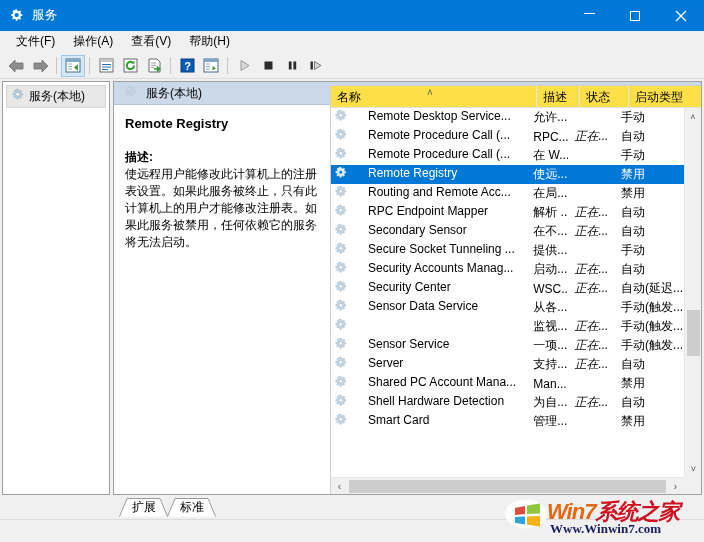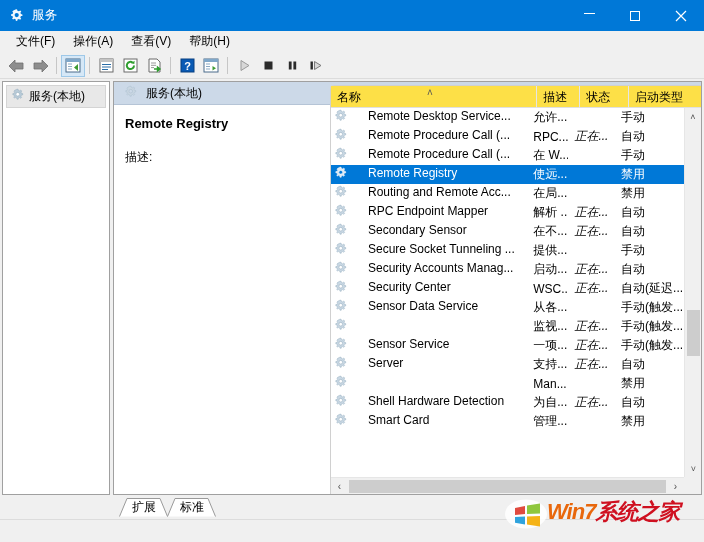--- a/index.html
+++ b/index.html
@@ -68,21 +68,21 @@
     display:flex; align-items:center; padding-left:10px; gap:8px;
     font-size:12px; color:#000;
   }
 
   
   .detail {
     position:absolute; left:0; top:24px; width:215px; bottom:0;
     background:#ffffff; padding:10px 8px 0 11px; overflow:hidden;
   }
   .detail-title { font-weight:bold; font-size:13px; color:#000; margin-bottom:18px; }
-  .detail-label { font-size:12px; color:#000; line-height:17px; }
+  .detail-label { font-size:12px; color:#000; line-height:17px;font-weight:bold; }
   .detail-body { font-size:12px; color:#000; line-height:17px; }
 
   
   .listwrap {
     position:absolute; left:216px; top:3px; right:0; bottom:0;
     background:#ffffff; border-left:1px solid #d0d0d0;
     border-top:1px solid #d0d0d0;
     border-top-left-radius:4px;
   }
   .lheader {
@@ -288,20 +288,21 @@
             <path d="M6.5 1.5 L8 1.2 L8.4 2.7 a3.6 3.6 0 0 1 1.5 .6 L11.2 2.4 L12.3 3.4 L11.4 4.7 a3.6 3.6 0 0 1 .5 1.4 L13.4 6.4 L13.4 7.9 L11.9 8.1 a3.6 3.6 0 0 1 -.6 1.4 L12.2 10.7 L11.1 11.8 L9.9 10.9 a3.6 3.6 0 0 1 -1.4 .5 L8.2 12.9 L6.8 12.8 L6.6 11.3 a3.6 3.6 0 0 1 -1.3 -.6 L4.1 11.6 L3.1 10.5 L4 9.3 a3.6 3.6 0 0 1 -.5 -1.4 L2 7.7 L2.1 6.3 L3.6 6.1 a3.6 3.6 0 0 1 .6 -1.3 L3.3 3.5 L4.4 2.5 Z" fill="#c9d6e2" stroke="#a8bccc" stroke-width=".5"></path>
             <circle cx="7.7" cy="7.1" r="2.1" fill="#ccd9e8" stroke="#a8bccc" stroke-width=".6"></circle>
           </svg>
         </span>
         <span>服务(本地)</span>
       </div>
 
       <div class="detail">
         <div class="detail-title">Remote Registry</div>
         <div class="detail-label">描述:</div>
+        <div class="detail-body">使远程用户能修改此计算机上的注册表设置。如果此服务被终止，只有此计算机上的用户才能修改注册表。如果此服务被禁用，任何依赖它的服务将无法启动。</div>
       </div>
 
       <div class="listwrap">
 
         <div class="lheader">
           <div class="hcell c-name">
             <span>名称</span>
             <span class="sortmark">˄</span>
           </div>
           <div class="hcell c-desc">描述</div>
@@ -476,20 +477,21 @@
               <div class="cell c-desc">支持...</div>
               <div class="cell c-status">正在...</div>
               <div class="cell c-start">自动</div>
             </div>
             <div class="row">
               <div class="cell c-name">
                 <span><svg width="14" height="14" viewBox="0 0 16 16">
                     <path d="M6.5 1.5 L8 1.2 L8.4 2.7 a3.6 3.6 0 0 1 1.5 .6 L11.2 2.4 L12.3 3.4 L11.4 4.7 a3.6 3.6 0 0 1 .5 1.4 L13.4 6.4 L13.4 7.9 L11.9 8.1 a3.6 3.6 0 0 1 -.6 1.4 L12.2 10.7 L11.1 11.8 L9.9 10.9 a3.6 3.6 0 0 1 -1.4 .5 L8.2 12.9 L6.8 12.8 L6.6 11.3 a3.6 3.6 0 0 1 -1.3 -.6 L4.1 11.6 L3.1 10.5 L4 9.3 a3.6 3.6 0 0 1 -.5 -1.4 L2 7.7 L2.1 6.3 L3.6 6.1 a3.6 3.6 0 0 1 .6 -1.3 L3.3 3.5 L4.4 2.5 Z" fill="#c9d8e4" stroke="#8fa8ba" stroke-width=".5"></path>
                     <circle cx="7.7" cy="7.1" r="2.1" fill="#ffffff" stroke="#8fa8ba" stroke-width=".6"></circle>
                   </svg></span>
+                <span>Shared PC Account Mana...</span>
               </div>
               <div class="cell c-desc">Man...</div>
               <div class="cell c-status"></div>
               <div class="cell c-start">禁用</div>
             </div>
             <div class="row">
               <div class="cell c-name">
                 <span><svg width="14" height="14" viewBox="0 0 16 16">
                     <path d="M6.5 1.5 L8 1.2 L8.4 2.7 a3.6 3.6 0 0 1 1.5 .6 L11.2 2.4 L12.3 3.4 L11.4 4.7 a3.6 3.6 0 0 1 .5 1.4 L13.4 6.4 L13.4 7.9 L11.9 8.1 a3.6 3.6 0 0 1 -.6 1.4 L12.2 10.7 L11.1 11.8 L9.9 10.9 a3.6 3.6 0 0 1 -1.4 .5 L8.2 12.9 L6.8 12.8 L6.6 11.3 a3.6 3.6 0 0 1 -1.3 -.6 L4.1 11.6 L3.1 10.5 L4 9.3 a3.6 3.6 0 0 1 -.5 -1.4 L2 7.7 L2.1 6.3 L3.6 6.1 a3.6 3.6 0 0 1 .6 -1.3 L3.3 3.5 L4.4 2.5 Z" fill="#c9d8e4" stroke="#8fa8ba" stroke-width=".5"></path>
                     <circle cx="7.7" cy="7.1" r="2.1" fill="#ffffff" stroke="#8fa8ba" stroke-width=".6"></circle>
@@ -557,15 +559,16 @@
           <path d="M2 5 L12 3 L12 11 L2 12 Z" fill="#e04a3f"></path>
           <path d="M14 2.6 L27 0.6 L27 10.6 L14 11 Z" fill="#8fc73e"></path>
           <path d="M2 14 L12 13.6 L12 21.6 L2 19.8 Z" fill="#2fa3dd"></path>
           <path d="M14 13.4 L27 13 L27 23.4 L14 21.6 Z" fill="#f5b317"></path>
         </g>
       </svg>
     </div>
     <div class="wm-main">
       <span class="wm-win">W</span><span class="wm-in" style="color:#e8670c;font-style:italic;">in</span><span class="wm-7">7</span><span class="wm-cn">系统之家</span>
     </div>
+    <div class="wm-url">Www.Winwin7.com</div>
   </div>
 
 </div>
 
 </body></html>

